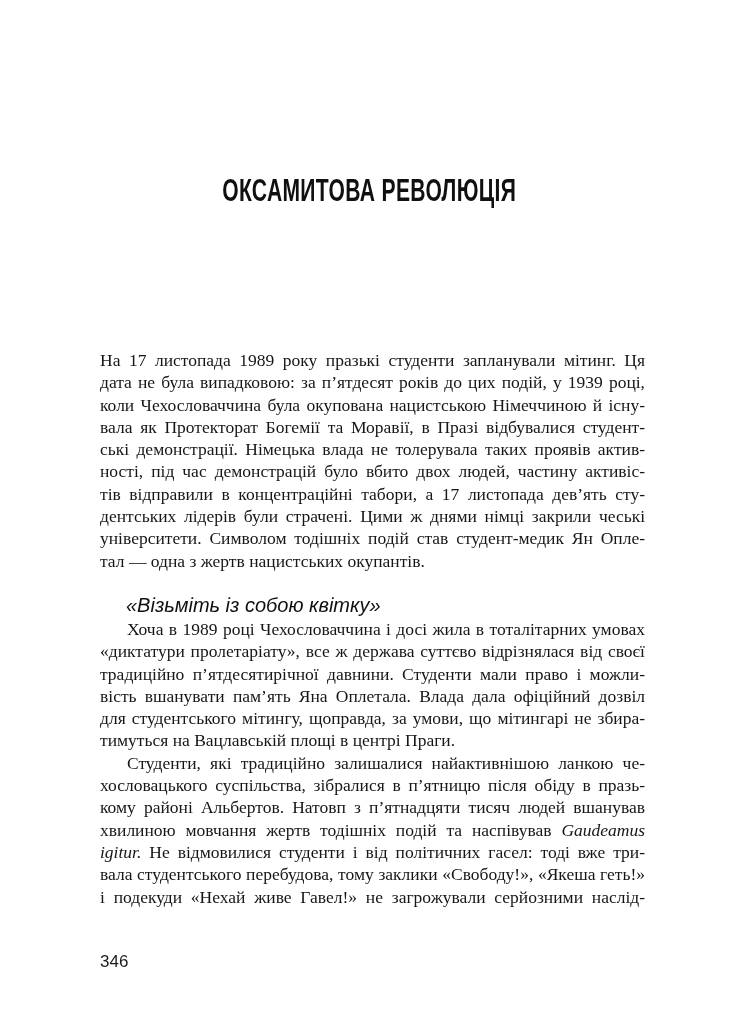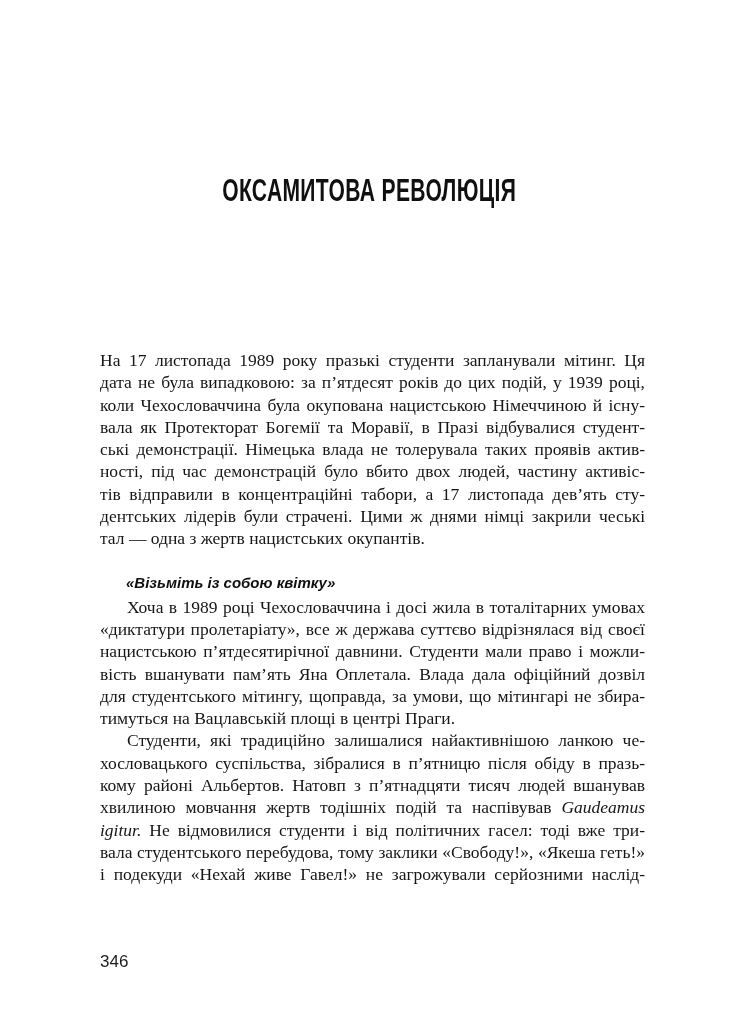--- a/index.html
+++ b/index.html
@@ -42,23 +42,23 @@
     left: 100px;
     width: 545px;
     font-size: 17.5px;
     line-height: 22.3px;
   }
   .block { margin: 0; }
   .block.lead {
   }
   .block.heading {
     font-family: "Liberation Sans", sans-serif;
-    font-weight: 700;
+    font-weight: 400;
     font-style: italic;
-    font-size: 15px;
+    font-size: 20px;
     line-height: 22px;
     padding-left: 26px;
     margin-top: 22px;
     margin-bottom: 2px;
     color: #101010;
   }
   .line {
     text-align: justify;
     text-align-last: left;
   }
@@ -87,27 +87,28 @@
   <div class="text-block">
       <div class="block lead">
         <div class="line jl"><span>На 17 листопада 1989 року празькі студенти запланували мітинг. Ця</span></div>
         <div class="line jl"><span>дата не була випадковою: за п’ятдесят років до цих подій, у 1939 році,</span></div>
         <div class="line jl"><span>коли Чехословаччина була окупована нацистською Німеччиною й існу-</span></div>
         <div class="line jl"><span>вала як Протекторат Богемії та Моравії, в Празі відбувалися студент-</span></div>
         <div class="line jl"><span>ські демонстрації. Німецька влада не толерувала таких проявів актив-</span></div>
         <div class="line jl"><span>ності, під час демонстрацій було вбито двох людей, частину активіс-</span></div>
         <div class="line jl"><span>тів відправили в концентраційні табори, а 17 листопада дев’ять сту-</span></div>
         <div class="line jl"><span>дентських лідерів були страчені. Цими ж днями німці закрили чеські</span></div>
+        <div class="line jl"><span>університети. Символом тодішніх подій став студент-медик Ян Опле-</span></div>
         <div class="line"><span>тал — одна з жертв нацистських окупантів.</span></div>
       </div>
       <div class="block heading">«Візьміть із собою квітку»</div>
       <div class="block body">
         <div class="line jl indent"><span>Хоча в 1989 році Чехословаччина і досі жила в тоталітарних умовах</span></div>
         <div class="line jl"><span>«диктатури пролетаріату», все ж держава суттєво відрізнялася від своєї</span></div>
-        <div class="line jl"><span>нацистською п’ятдесятирічної давнини. Студенти мали право і можли-</span></div>
+        <div class="line jl"><span>традиційно п’ятдесятирічної давнини. Студенти мали право і можли-</span></div>
         <div class="line jl"><span>вість вшанувати пам’ять Яна Оплетала. Влада дала офіційний дозвіл</span></div>
         <div class="line jl"><span>для студентського мітингу, щоправда, за умови, що мітингарі не збира-</span></div>
         <div class="line"><span>тимуться на Вацлавській площі в центрі Праги.</span></div>
       </div>
       <div class="block body">
         <div class="line jl indent"><span>Студенти, які традиційно залишалися найактивнішою ланкою че-</span></div>
         <div class="line jl"><span>хословацького суспільства, зібралися в п’ятницю після обіду в празь-</span></div>
         <div class="line jl"><span>кому районі Альбертов. Натовп з п’ятнадцяти тисяч людей вшанував</span></div>
         <div class="line jl"><span>хвилиною мовчання жертв тодішніх подій та наспівував </span><span class="it">Gaudeamus</span></div>
         <div class="line jl"><span class="it">igitur.</span><span> Не відмовилися студенти і від політичних гасел: тоді вже три-</span></div>

